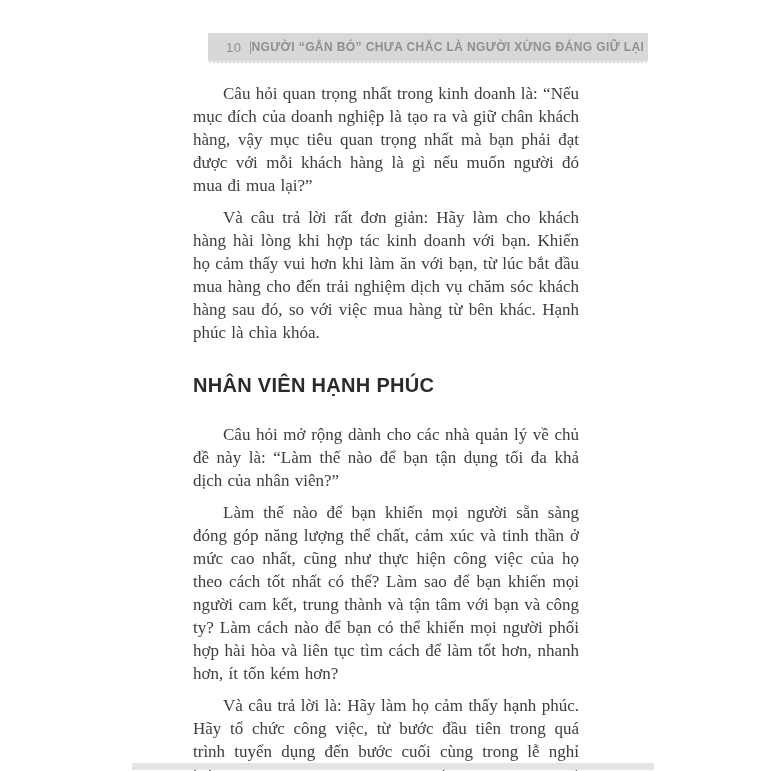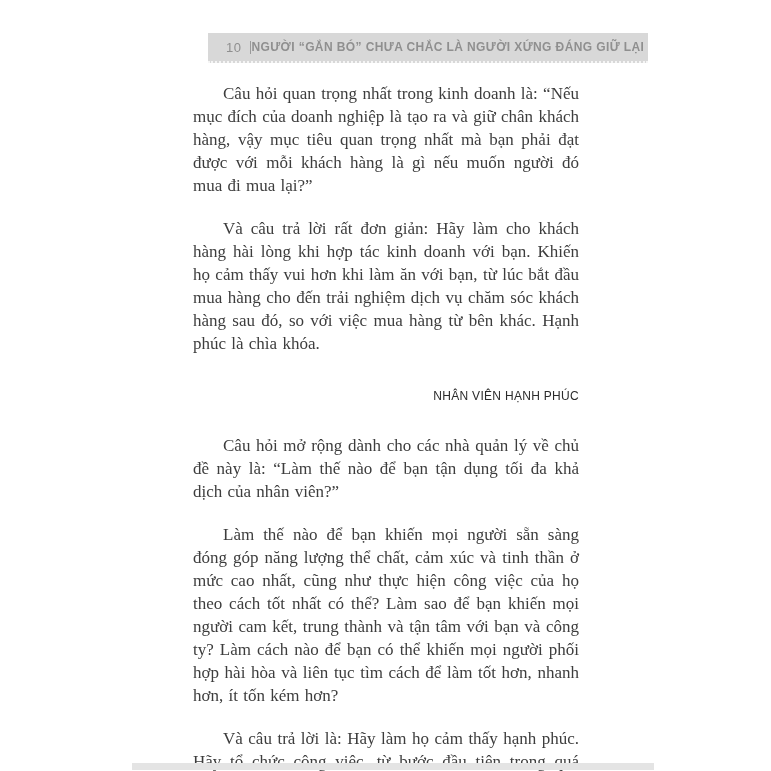--- a/index.html
+++ b/index.html
@@ -53,37 +53,37 @@
     position: absolute;
     left: 193px; top: 82px;
     width: 386px;
     color: #3d3d3d;
     font-size: 17px;
     line-height: 23px;
     text-align: justify;
   }
   .para {
     text-indent: 30px;
-    margin-top: 20px;
+    margin-top: 9px;
     word-spacing: 1px;
   }
   .para:first-child { margin-top: 0; }
   .para-continued {
     
     text-align-last: justify;
   }
   .section-heading {
     font-family: "Liberation Sans", sans-serif;
-    font-weight: normal;
-    font-size: 12px;
+    font-weight: bold;
+    font-size: 20px;
     letter-spacing: 0.3px;
     color: #2b2b2b;
     margin-top: 30px;
     margin-bottom: 26px;
-    text-align: right;
+    text-align: left;
     text-indent: 0;
   }
 
   
   .bottom-edge {
     position: absolute;
     left: 132px; top: 763px;
     width: 522px; height: 7px;
     background: #e4e4e4;
   }

